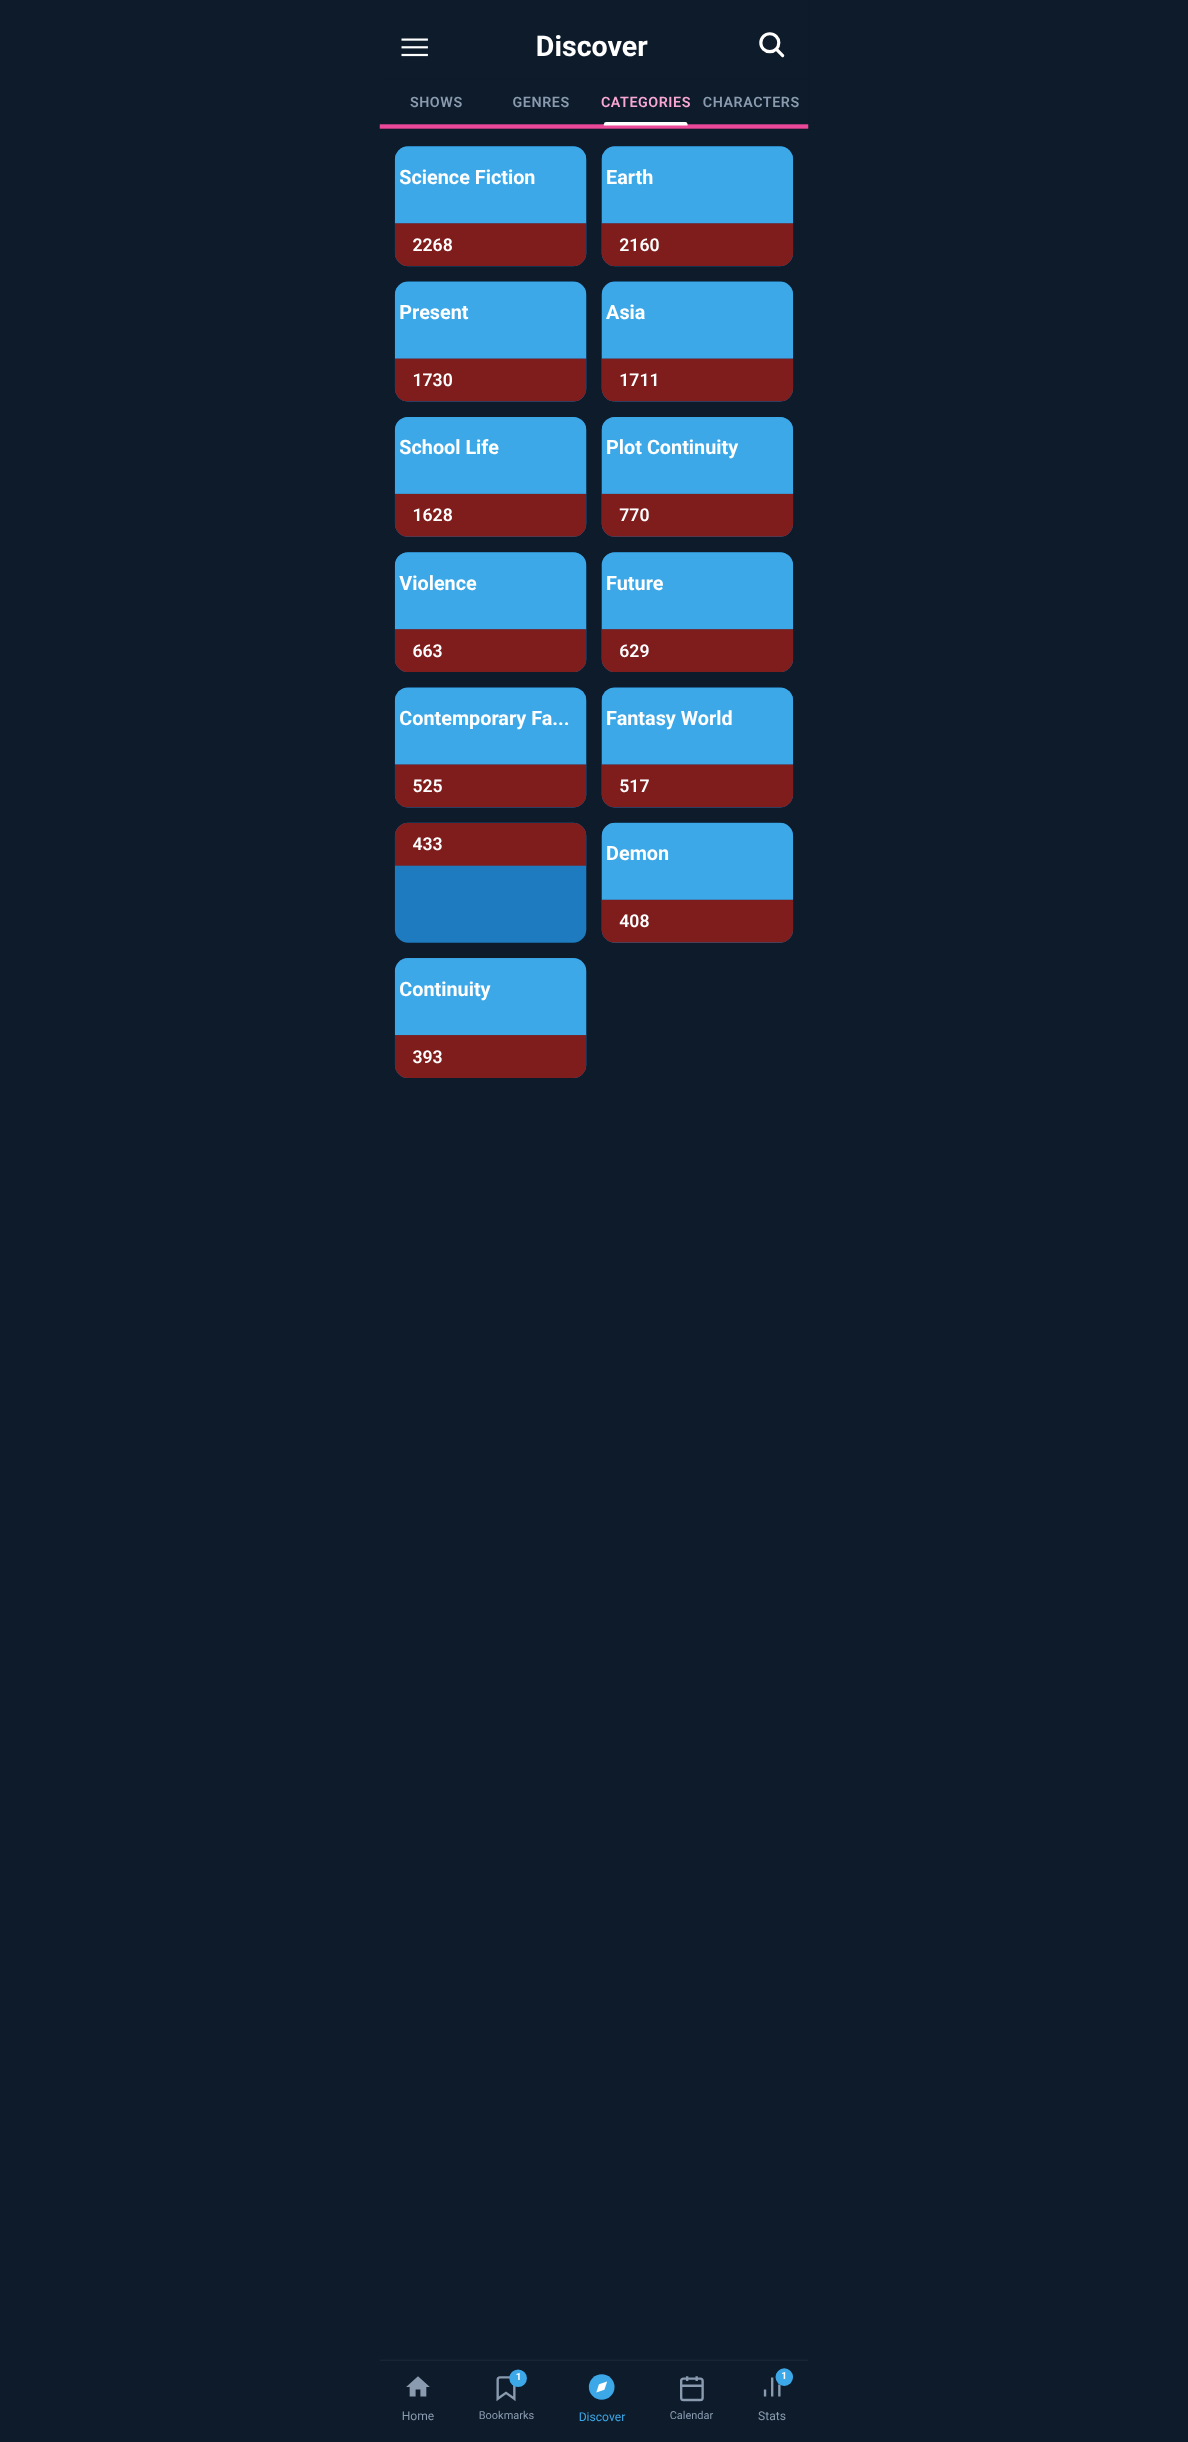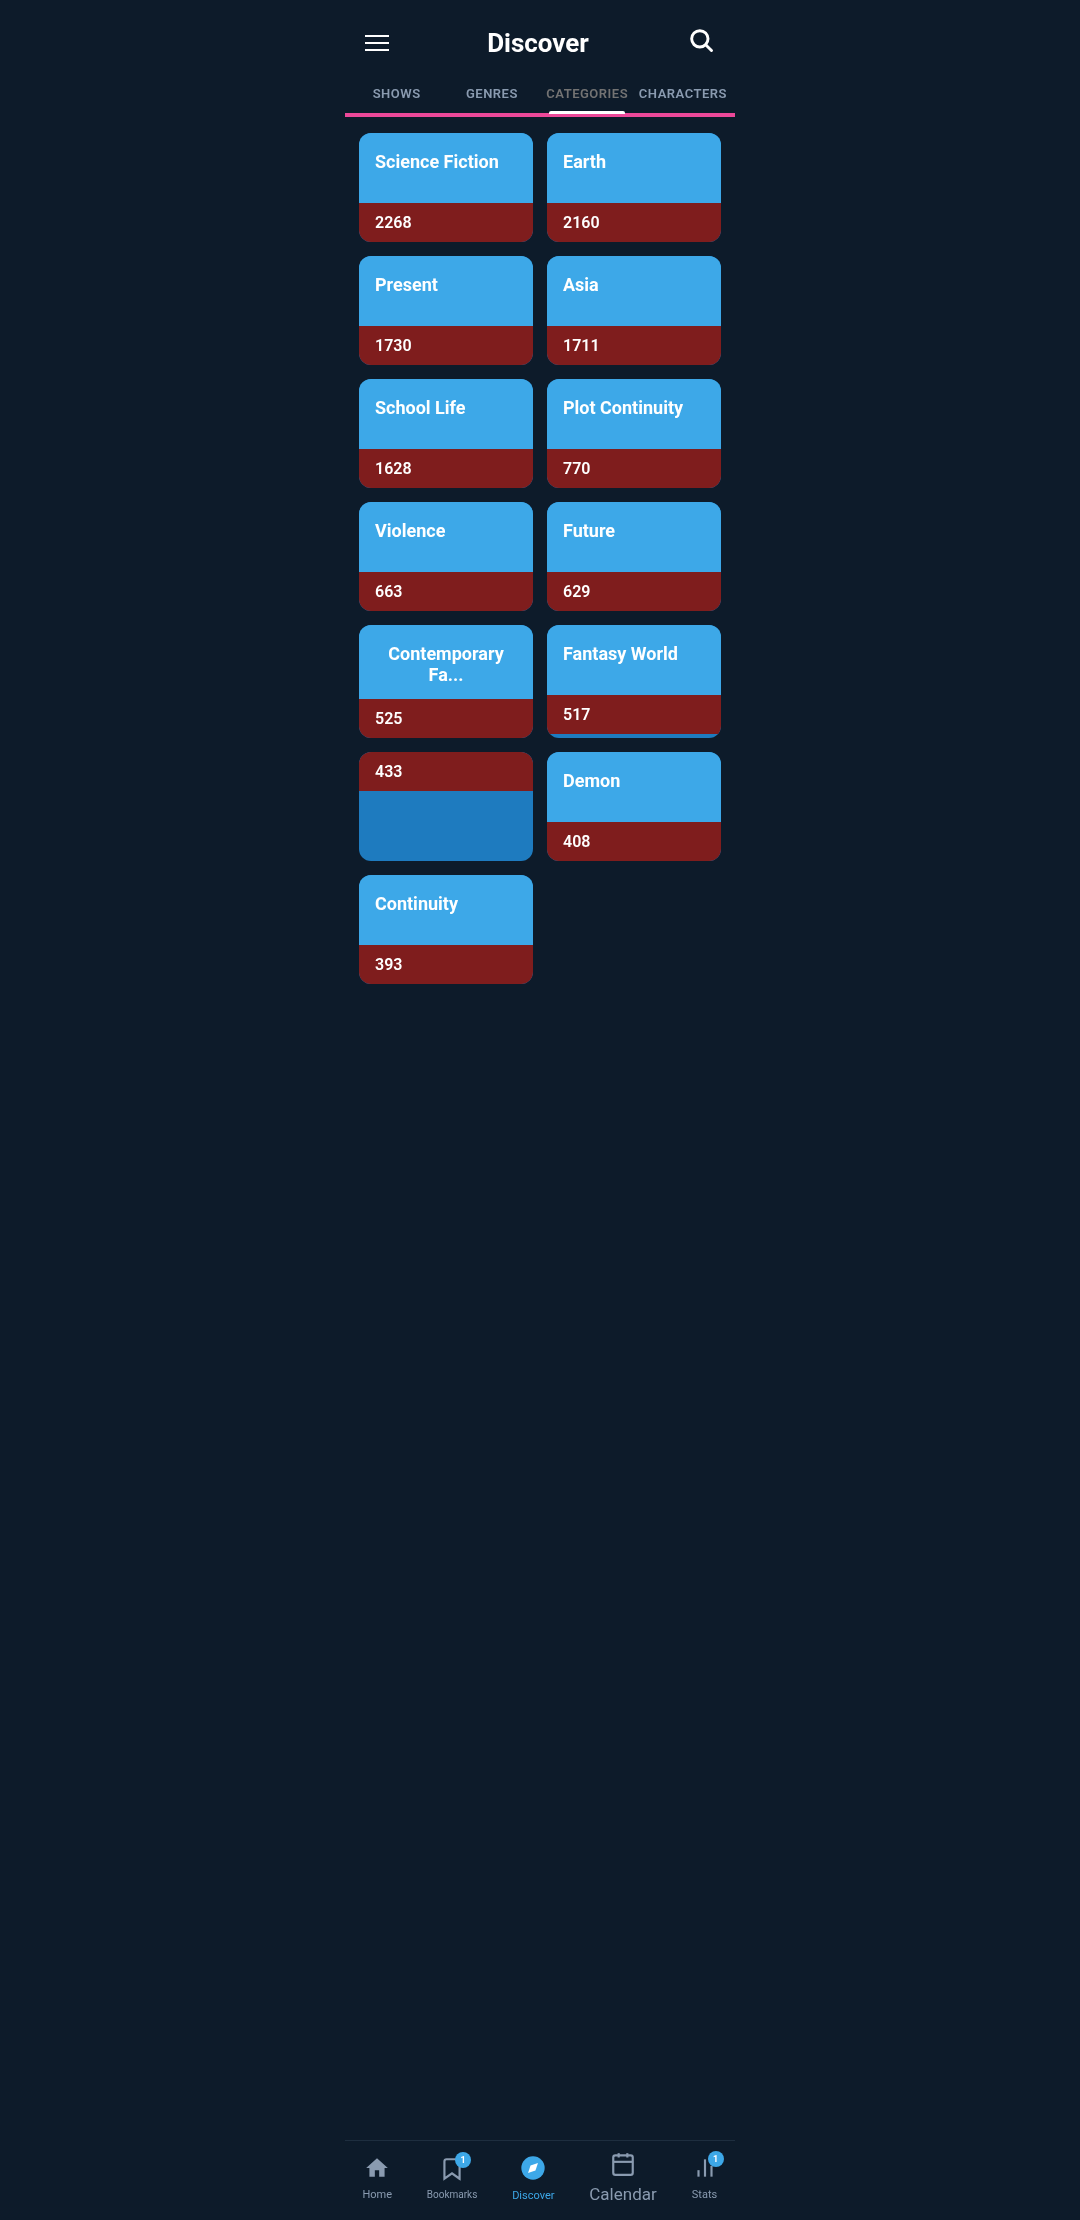--- a/index.html
+++ b/index.html
@@ -69,21 +69,21 @@
       padding: 14px 4px 12px;
       font-size: 13px;
       font-weight: 600;
       color: #8a9bb0;
       cursor: pointer;
       letter-spacing: 0.5px;
       position: relative;
     }
 
     .tab.active {
-      color: #737373;
+      color: #f9a8d4;
     }
 
     .tab.active::after {
       content: '';
       position: absolute;
       bottom: -1px;
       left: 10%;
       width: 80%;
       height: 3px;
       background-color: #ffffff;
@@ -100,28 +100,27 @@
 
     .category-card {
       background-color: #1e7bbf;
       border-radius: 12px;
       overflow: hidden;
       cursor: pointer;
     }
 
     .category-name {
       background-color: #3da8e8;
-      padding: 18px 16px 14px;
+      padding: 18px 4px 14px;
       font-size: 18px;
       font-weight: 700;
       color: #ffffff;
       min-height: 70px;
       display: flex;
       align-items: flex-start;
-      text-align: center;
     }
 
     .category-count {
       background-color: #7f1d1d;
       padding: 10px 16px;
       font-size: 16px;
       font-weight: 600;
       color: #ffffff;
     }
 
@@ -324,21 +323,21 @@
 
   <div class="nav-item">
     <div class="nav-icon-wrapper">
       <svg width="26" height="26" viewBox="0 0 24 24" fill="none" stroke="#8a9bb0" stroke-width="2">
         <rect x="3" y="4" width="18" height="18" rx="2" ry="2"></rect>
         <line x1="16" y1="2" x2="16" y2="6"></line>
         <line x1="8" y1="2" x2="8" y2="6"></line>
         <line x1="3" y1="10" x2="21" y2="10"></line>
       </svg>
     </div>
-    <span style="font-size:17px;color:#8a9bb0;text-align:center;">Calendar</span>
+    <span style="font-size:10px;color:#8a9bb0;text-align:center;">Calendar</span>
   </div>
 
   <div class="nav-item">
     <div class="nav-icon-wrapper">
       <svg width="26" height="26" viewBox="0 0 24 24" fill="none" stroke="#8a9bb0" stroke-width="2">
         <line x1="18" y1="20" x2="18" y2="10"></line>
         <line x1="12" y1="20" x2="12" y2="4"></line>
         <line x1="6" y1="20" x2="6" y2="14"></line>
       </svg>
       <div class="nav-badge">1</div>

